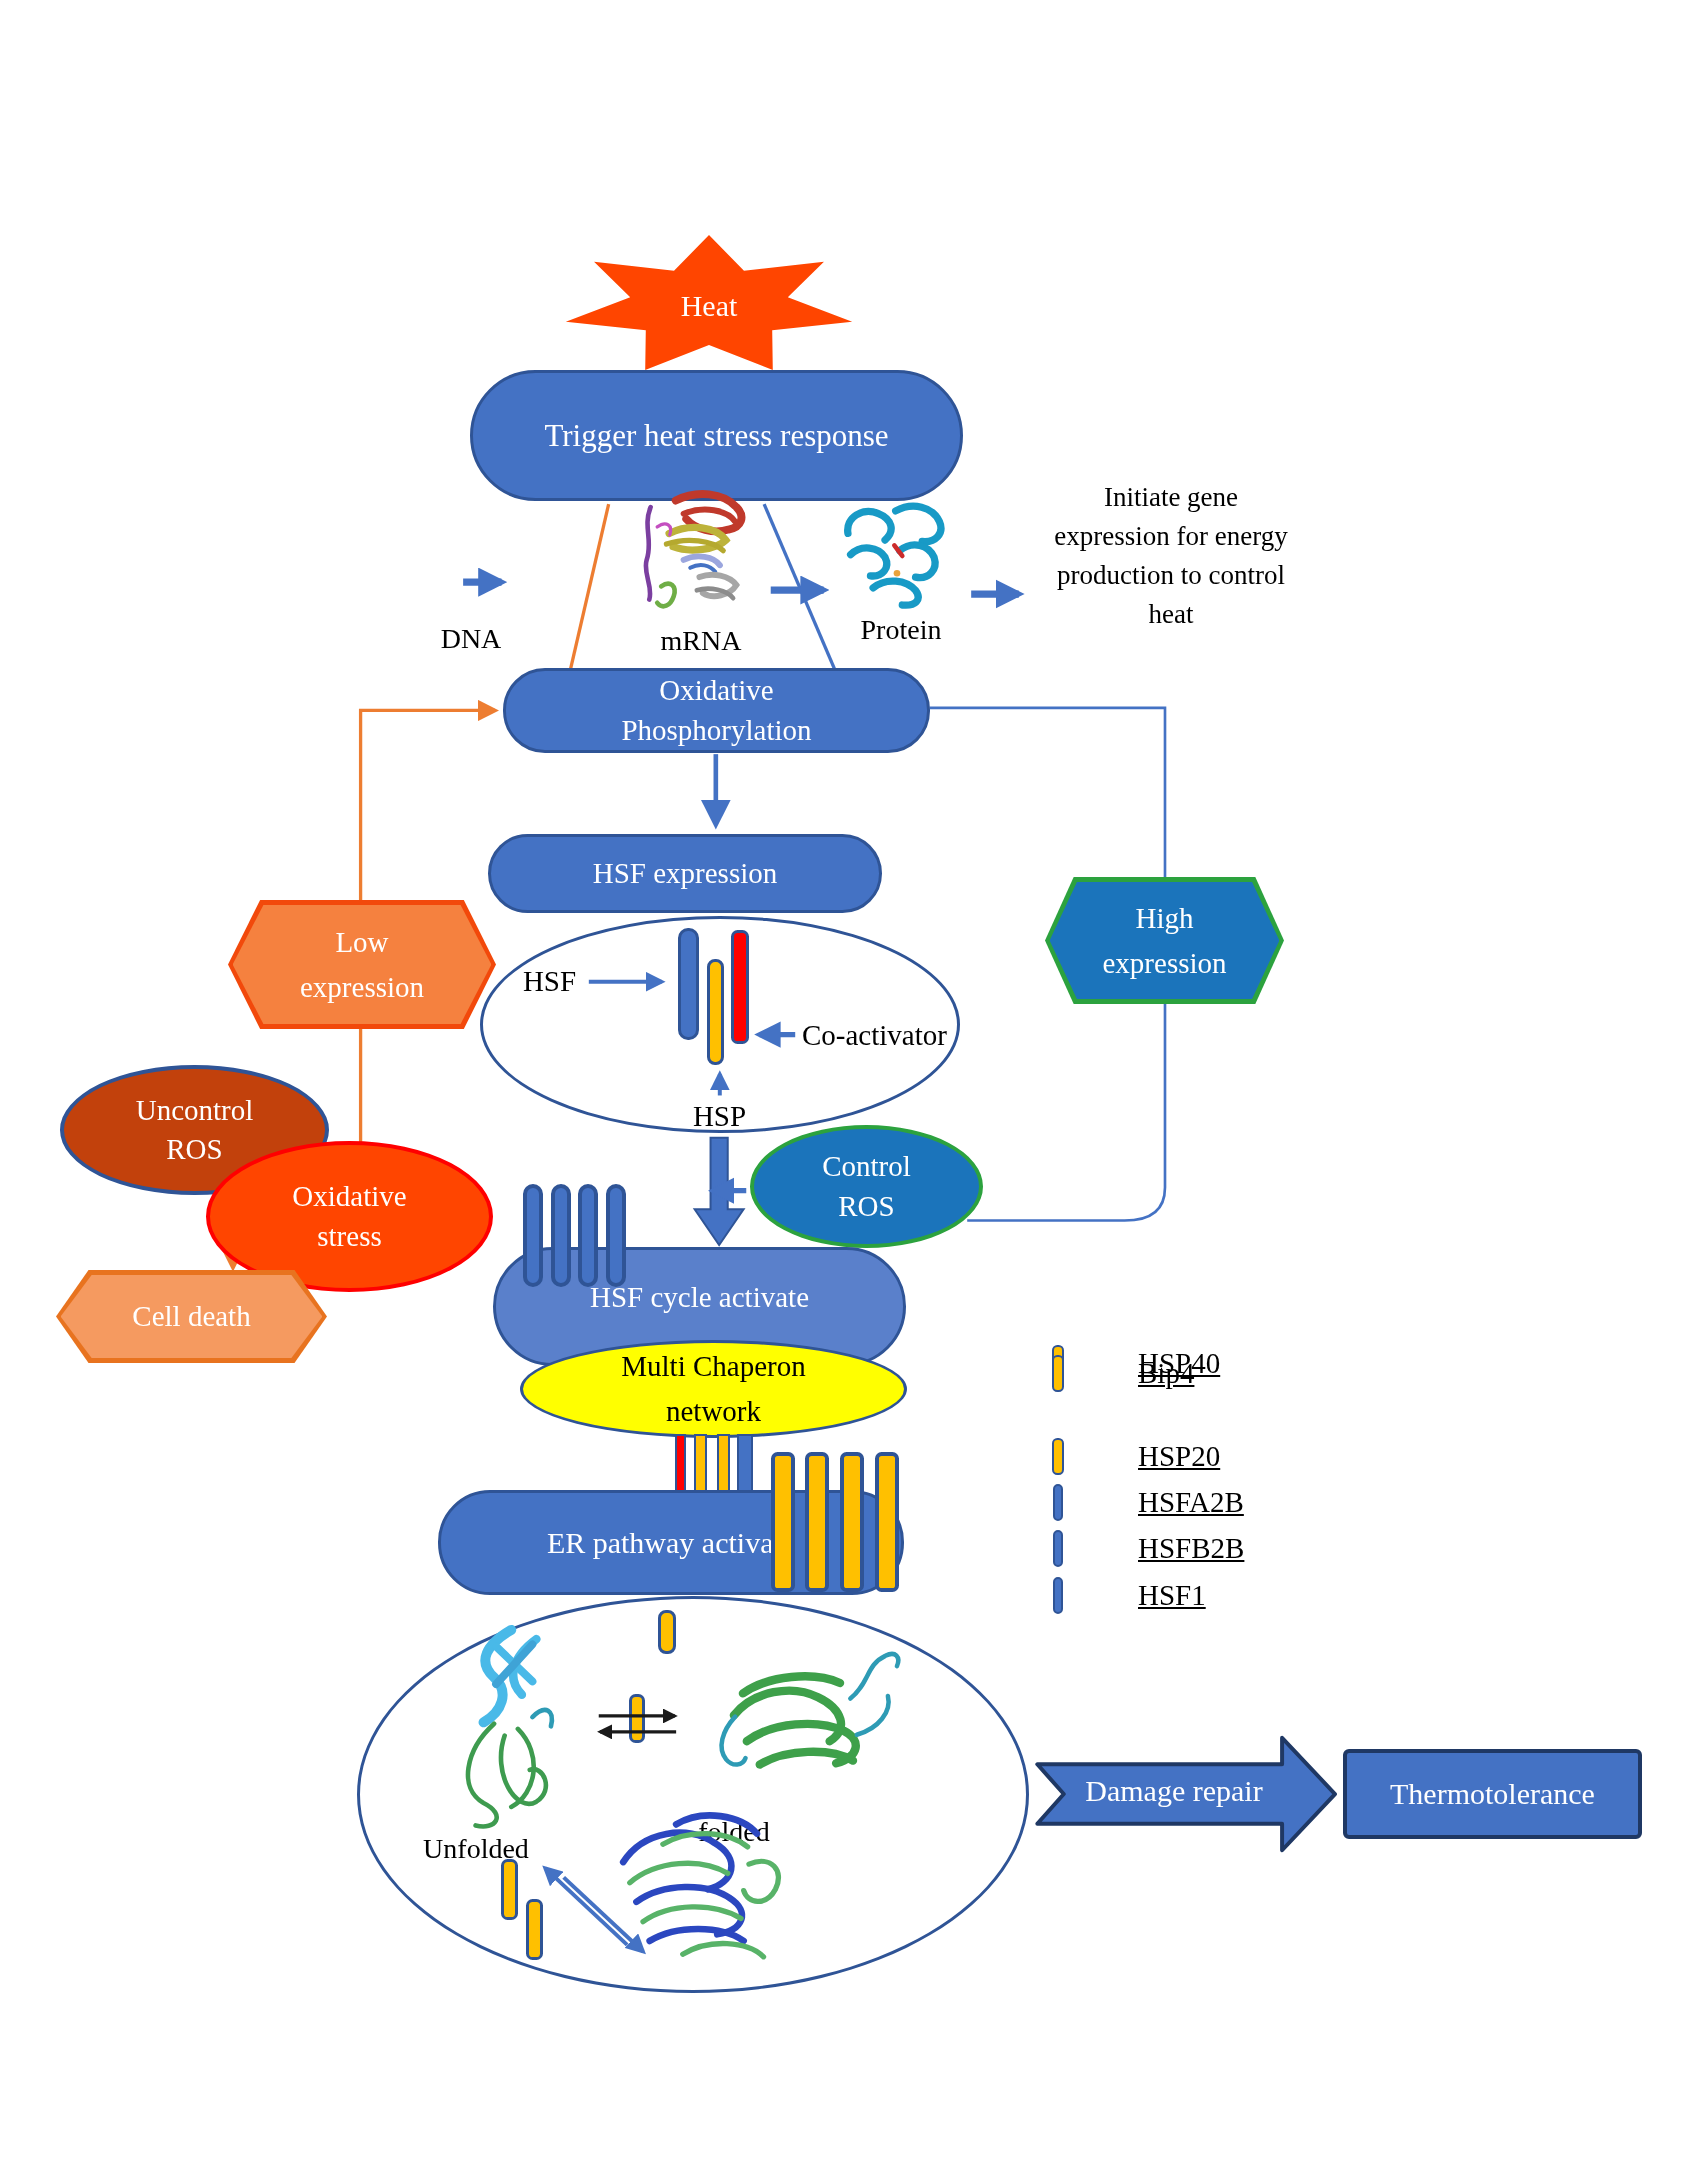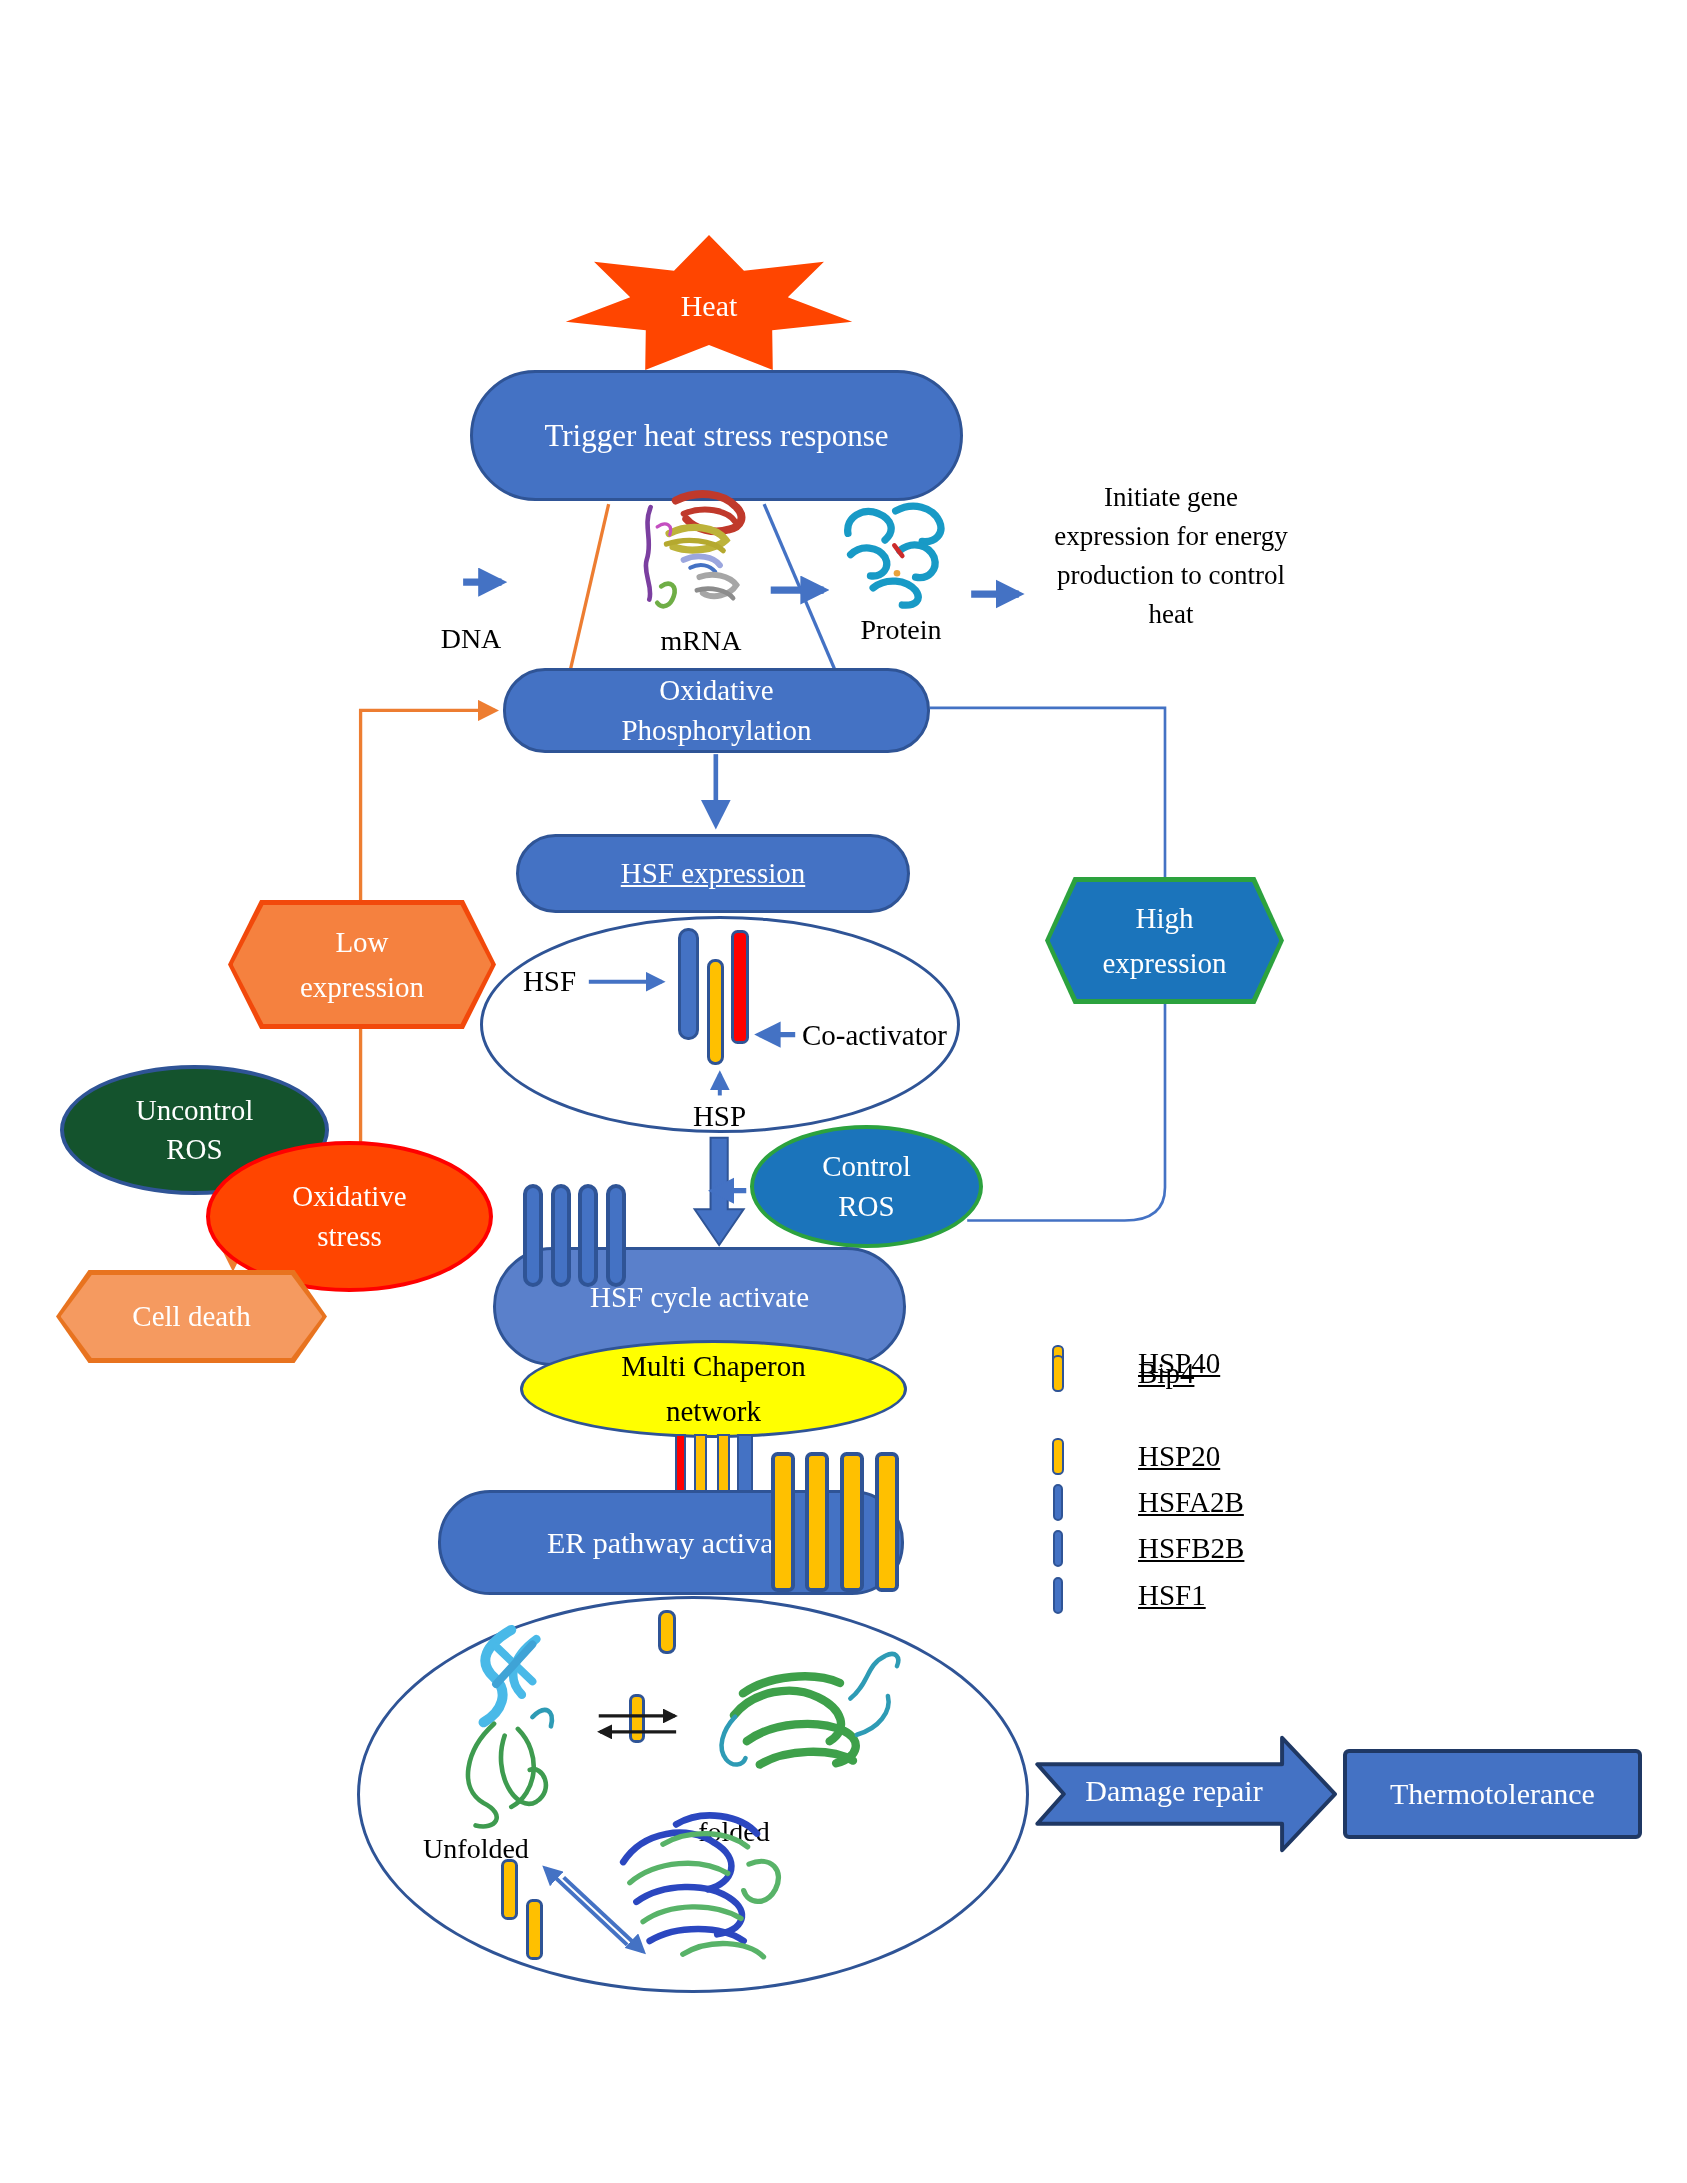--- a/index.html
+++ b/index.html
@@ -119,21 +119,21 @@
   <div class="lbl fs42" style="left:418px; top:623px; width:106px;">DNA</div>
   <div class="lbl fs42" style="left:648px; top:625px; width:106px;">mRNA</div>
   <div class="lbl fs42" style="left:848px; top:614px; width:106px;">Protein</div>
 
   <div class="lbl fs41" style="left:1052px; top:478px; width:238px;">Initiate gene expression for energy production to control heat</div>
 
   <div class="pill fs44 lh13" style="left:503px; top:668px; width:427px; height:85px; border-radius:42px;">
     <span style="display:block; width:284px;">Oxidative Phosphorylation</span>
   </div>
 
-  <div class="pill fs44" style="left:516px; top:834px; width:394px; height:79px; border-radius:40px;text-decoration:underline;">
+  <div class="pill fs44" style="left:488px; top:834px; width:394px; height:79px; border-radius:40px;">
     <span>HSF expression</span>
   </div>
 
   <div class="hex" style="left:228px; top:900px; width:268px; height:129px;">
     <div class="hx-b" style="background:#F2490B;"></div>
     <div class="hx-f fs44 lh15" style="background:#F5813F;">
       <span style="display:block; width:165px;">Low expression</span>
     </div>
   </div>
 
@@ -145,21 +145,21 @@
   </div>
 
   <div class="ell" style="left:480px; top:916px; width:480px; height:217px; background:#fff; border:3.3px solid #2F5496;"></div>
   <div class="lbl fs44" style="left:500px; top:965px; width:99px;">HSF</div>
   <div class="bar" style="left:678px; top:928px; width:20.5px; height:112px; background:#4472C4; border:3.3px solid #2F5496; border-radius:10px;"></div>
   <div class="bar" style="left:707px; top:959px; width:16.5px; height:106px; background:#FFC000; border:3.3px solid #2F5496; border-radius:8px;"></div>
   <div class="bar" style="left:731px; top:930px; width:18px; height:114px; background:#FF0000; border:3.3px solid #2F5496; border-radius:6.6px;"></div>
   <div class="lbl fs44" style="left:802px; top:1019px; width:198px; text-align:left;">Co-activator</div>
   <div class="lbl fs44" style="left:670px; top:1100px; width:99px;">HSP</div>
 
-  <div class="ell fs44 lh13" style="left:60px; top:1065px; width:269px; height:130px; background:#14532d; border:4px solid #2F5496; color:#fff;">
+  <div class="ell fs44 lh13" style="left:60px; top:1065px; width:269px; height:130px; background:#c2410c; border:4px solid #2F5496; color:#fff;">
     <span style="display:block; width:159px;">Uncontrol ROS</span>
   </div>
   <div class="ell fs44 lh13" style="left:206px; top:1141px; width:287px; height:151px; background:#FF4500; border:4.6px solid #FF0000; color:#fff;">
     <span style="display:block; width:159px;">Oxidative stress</span>
   </div>
   <div class="hex" style="left:56px; top:1270px; width:271px; height:93px;">
     <div class="hx-b" style="background:#E8731F;"></div>
     <div class="hx-f fs44" style="background:#F59A60;">
       <span>Cell death</span>
     </div>

